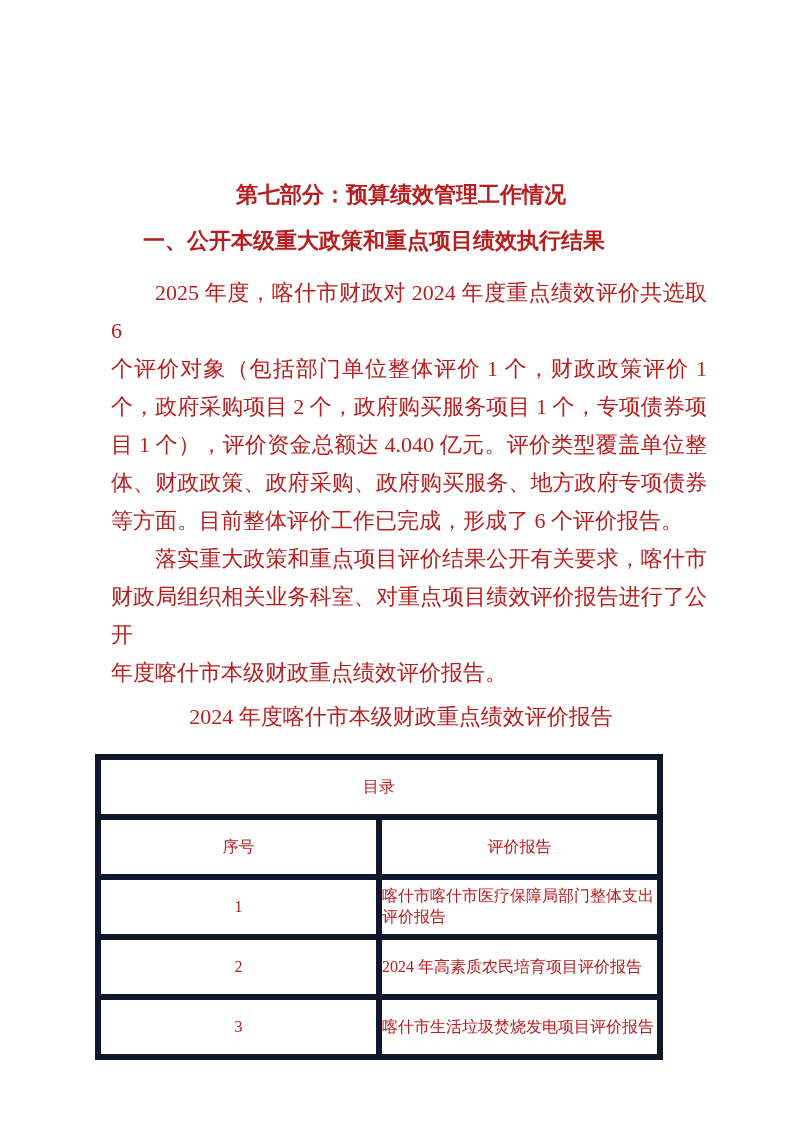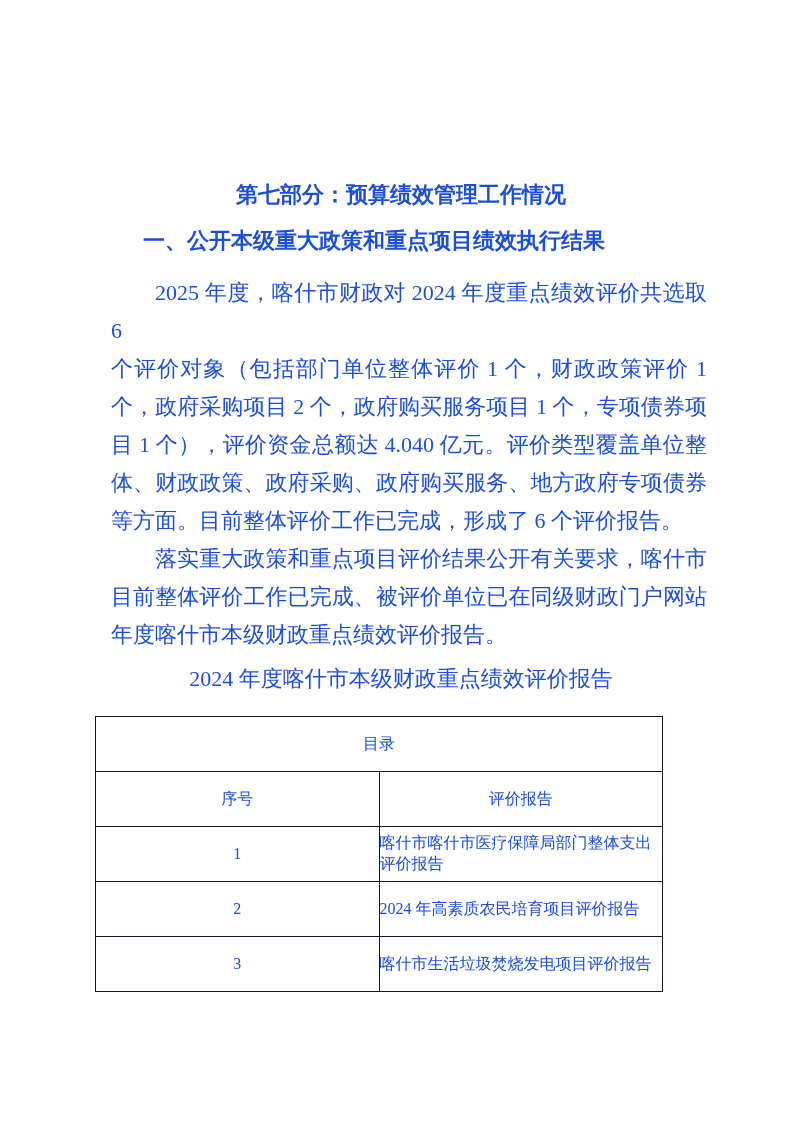--- a/index.html
+++ b/index.html
@@ -6,21 +6,21 @@
     margin: 0;
     padding: 0;
     background: #ffffff;
   }
   .page {
     position: relative;
     width: 793px;
     height: 1122px;
     margin: 0 auto;
     background: #ffffff;
-    color: #1d4ed8;
+    color: #b91c1c;
     font-family: "Liberation Serif", serif;
     overflow: hidden;
   }
   .content {
     padding: 180px 86px 0 95px; 
   }
   .doc-title {
     font-family: "Liberation Sans", sans-serif;
     font-weight: bold;
     font-size: 22px;
@@ -61,21 +61,21 @@
     text-align: center;
     margin-top: 6px;
   }
   table.report-table {
     border-collapse: collapse;
     width: 568px;
     margin-top: 18px;
     table-layout: fixed;
   }
   table.report-table td {
-    border: 1px solid #0f172a;
+    border: 6px solid #0f172a;
     font-size: 16px;
     height: 54px;
     vertical-align: middle;
     padding: 0;
   }
   td.cell-center {
     text-align: center;
   }
   td.col-no {
     width: 62px;
@@ -108,21 +108,21 @@
       <div class="line indent">2025 年度，喀什市财政对 2024 年度重点绩效评价共选取 6</div>
       <div class="line">个评价对象（包括部门单位整体评价 1 个，财政政策评价 1</div>
       <div class="line">个，政府采购项目 2 个，政府购买服务项目 1 个，专项债券项</div>
       <div class="line">目 1 个），评价资金总额达 4.040 亿元。评价类型覆盖单位整</div>
       <div class="line">体、财政政策、政府采购、政府购买服务、地方政府专项债券</div>
       <div class="line last">等方面。目前整体评价工作已完成，形成了 6 个评价报告。</div>
     </div>
 
     <div class="para">
       <div class="line indent">落实重大政策和重点项目评价结果公开有关要求，喀什市</div>
-      <div class="line">目前整体评价工作已完成、被评价单位已在同级财政门户网站</div>
+      <div class="line">财政局组织相关业务科室、对重点项目绩效评价报告进行了公开</div>
       <div class="line last">年度喀什市本级财政重点绩效评价报告。</div>
     </div>
 
     <div class="table-caption">2024 年度喀什市本级财政重点绩效评价报告</div>
 
     <table class="report-table">
       <tbody>
         <tr>
           <td colspan="2" class="cell-center">目录</td>
         </tr>

